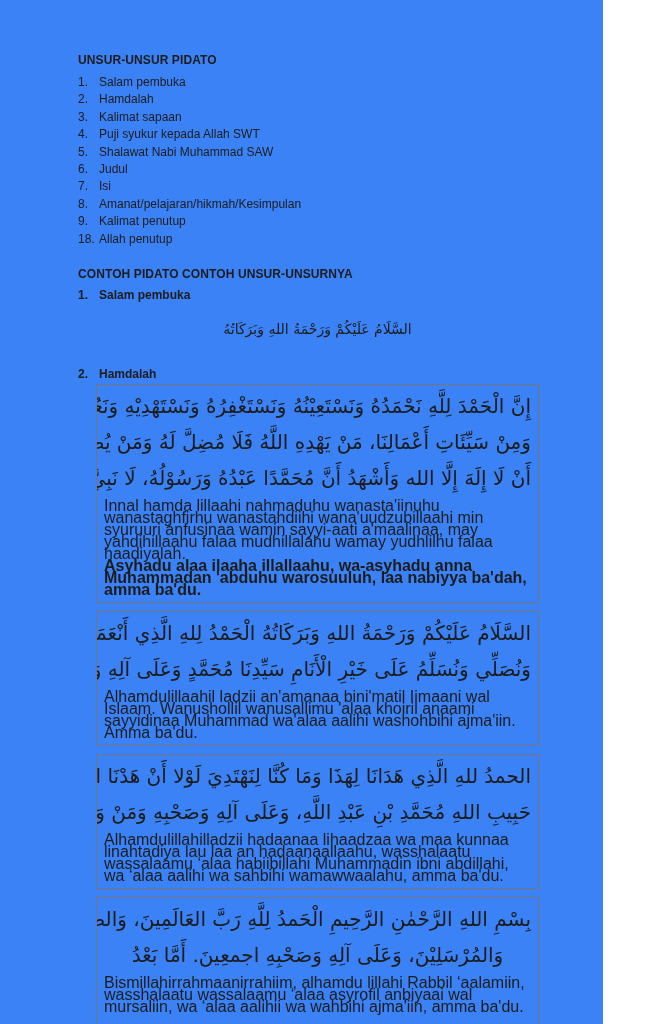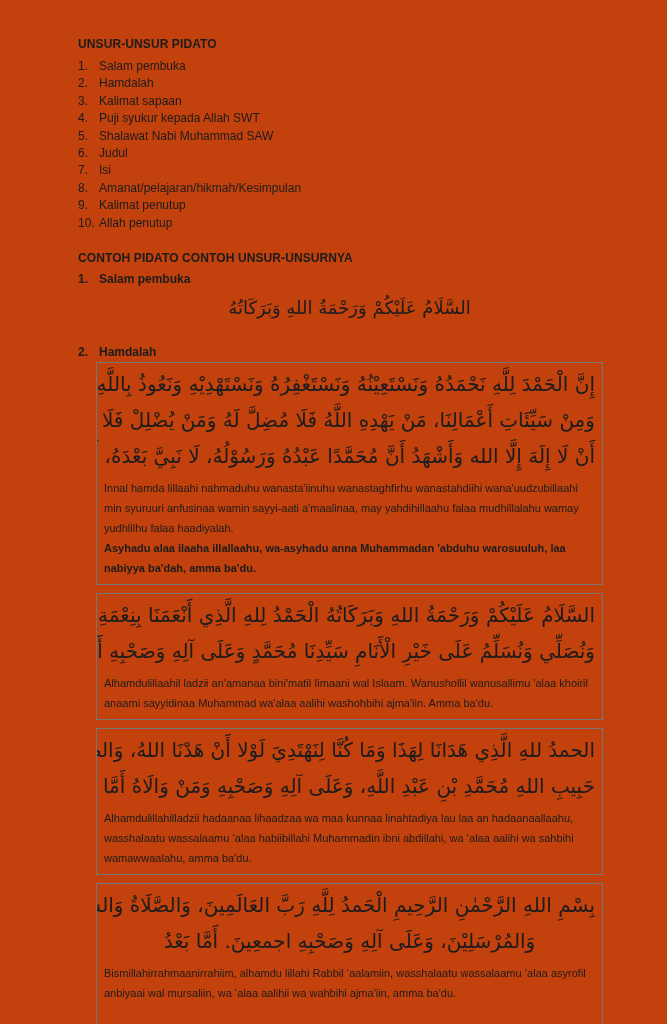--- a/index.html
+++ b/index.html
@@ -1,24 +1,24 @@
 <!DOCTYPE html>
 <html><head>
 <meta charset="utf-8">
 <style>
   html, body { margin: 0; padding: 0; background: #ffffff; }
   .page {
     position: relative;
-    width: 667px;
+    width: 603px;
     height: 1024px;
     box-sizing: border-box;
-    background: #c2410c;
+    background: #3b82f6;
     color: #1c1c1c;
     font-family: "Liberation Sans", sans-serif;
-    padding: 36px 64px 0 78px;
+    padding: 52px 64px 0 78px;
     overflow: hidden;
   }
   .doc-title {
     font-size: 12px;
     font-weight: bold;
     line-height: 16px;
     margin: 0 0 6px 0;
     letter-spacing: 0.1px;
   }
   .olist { margin: 0; padding: 0; }
@@ -31,23 +31,23 @@
   .li .lbl { flex: 1; }
   .bold { font-weight: bold; }
   .section-title { margin-top: 18px; margin-bottom: 5px; }
   .sub-heading { margin-top: 0; }
   .arabic {
     font-family: "DejaVu Sans", sans-serif;
     direction: rtl;
     unicode-bidi: embed;
   }
   .salam-arabic {
-    margin: 3px 0 4px 18px;
+    margin: 9px 0 4px 18px;
     text-align: center;
-    font-size: 18px;
+    font-size: 14px;
     line-height: 33px;
     white-space: nowrap;
   }
   .hamdalah-heading { margin-top: 20px; }
   .intro {
     font-size: 12px;
     line-height: 15px;
     margin: 0 0 4px 21px;
   }
   .example-box {
@@ -58,22 +58,22 @@
     overflow: hidden;
   }
   .example-box.pad-bottom { padding-bottom: 22px; }
   .ar-line {
     text-align: center;
     font-size: 20px;
     line-height: 36px;
     white-space: nowrap;
   }
   .tr {
-    font-size: 11px;
-    line-height: 20px;
+    font-size: 16px;
+    line-height: 12px;
     margin: 4px 0 0 0;
     color: #1c1c1c;
   }
   .tr + .tr { margin-top: 0; font-weight: bold; }
 </style>
 </head>
 <body>
 
 <div class="page">
 
@@ -110,21 +110,21 @@
     </div>
     <div class="li">
       <span class="num">8.</span>
       <span class="lbl">Amanat/pelajaran/hikmah/Kesimpulan</span>
     </div>
     <div class="li">
       <span class="num">9.</span>
       <span class="lbl">Kalimat penutup</span>
     </div>
     <div class="li">
-      <span class="num">10.</span>
+      <span class="num">18.</span>
       <span class="lbl">Allah penutup</span>
     </div>
   </div>
 
   <div class="doc-title section-title">CONTOH PIDATO CONTOH UNSUR-UNSURNYA</div>
 
   <div class="li bold sub-heading">
     <span class="num">1.</span>
     <span class="lbl">Salam pembuka</span>
   </div>

